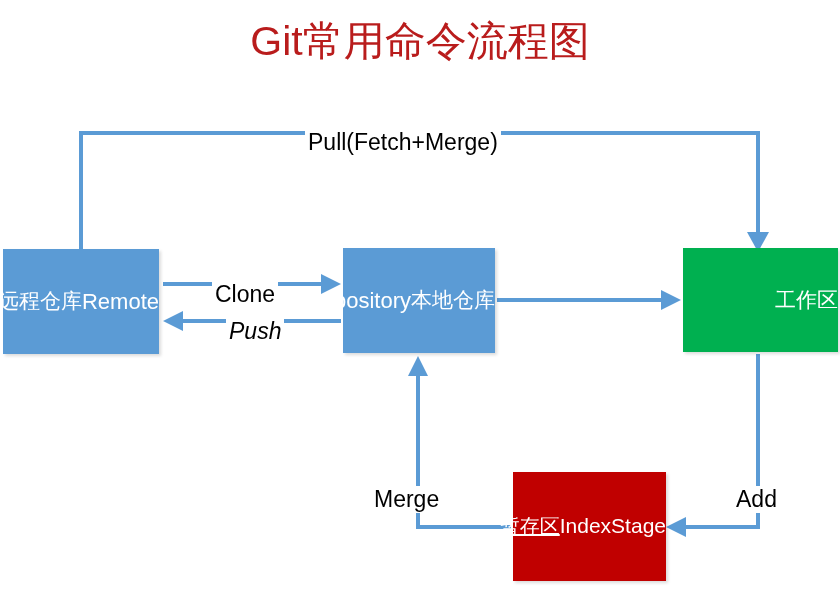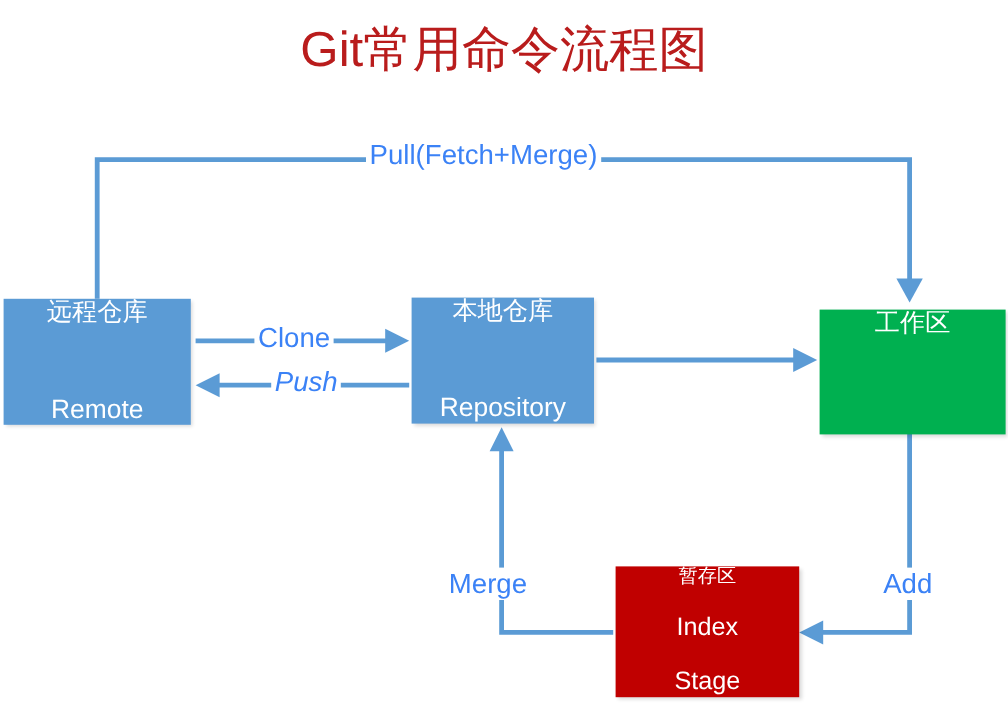--- a/index.html
+++ b/index.html
@@ -25,73 +25,74 @@
     text-align: center;
     font-size: 41px;
     color: #b91c1c;
     letter-spacing: 0px;
     white-space: nowrap;
   }
   .node {
     position: absolute;
     box-sizing: border-box;
     display: flex;
-    flex-direction: column;
+    flex-direction: row;
     align-items: center;
-    justify-content: space-between;
+    justify-content: flex-end;
     color: #ffffff;
     box-shadow: 2px 2px 3px rgba(0,0,0,0.14);
     line-height: 1.18;
   }
   .node .line {
     display: block;
     white-space: nowrap;
   }
   .node .cn { font-size: 21px; }
   .node .en { font-size: 22px; }
 
   #node-remote {
     left: 3px; top: 249px; width: 156px; height: 105px;
     background: #5B9BD5;
   }
   #node-repository {
     left: 343px; top: 248px; width: 152px; height: 105px;
     background: #5B9BD5;
   }
   #node-workspace {
-    left: 683px; top: 258px; width: 155px; height: 104px;
+    left: 683px; top: 248px; width: 155px; height: 104px;
     background: #00B050;
   }
   #node-index {
     left: 513px; top: 472px; width: 153px; height: 109px;
     background: #C00000;
   }
-  #node-index .cn { font-size: 16px; }
+  #node-index .cn { font-size: 20px; text-decoration: underline; }
   #node-index .en { font-size: 21px; }
 
   svg#edges {
     position: absolute;
     left: 0; top: 0;
     width: 840px; height: 593px;
     overflow: visible;
   }
   .edge-line {
     stroke: #5B9BD5;
     stroke-width: 4;
     fill: none;
   }
   .edge-head { fill: #5B9BD5; }
 
   .edge-label {
     position: absolute;
-    color: #3b82f6;
+    color: #000000;
     font-size: 23px;
     white-space: nowrap;
     background: #ffffff;
     padding: 0 3px;
+    margin-top: 13px;
   }
   #label-pull  { left: 305px; top: 116px; }
   #label-clone { left: 212px; top: 268px; }
   #label-push  { left: 226px; top: 305px; font-style: italic; }
   #label-checkout { left: 530px; top: 285px; }
   #label-commit { left: 371px; top: 473px; }
   #label-add { left: 733px; top: 473px; }
 </style>
 </head>
 <body>
@@ -132,22 +133,22 @@
       <polygon class="edge-head" points="418,356 408,376 428,376"></polygon>
     </g>
   </svg>
 
   <div class="node" id="node-remote">
     <span class="line cn">远程仓库</span>
     <span class="line en">Remote</span>
   </div>
 
   <div class="node" id="node-repository">
+    <span class="line en">Repository</span>
     <span class="line cn">本地仓库</span>
-    <span class="line en">Repository</span>
   </div>
 
   <div class="node" id="node-workspace">
     <span class="line cn">工作区</span>
   </div>
 
   <div class="node" id="node-index">
     <span class="line cn">暂存区</span>
     <span class="line en">Index</span>
     <span class="line en">Stage</span>

